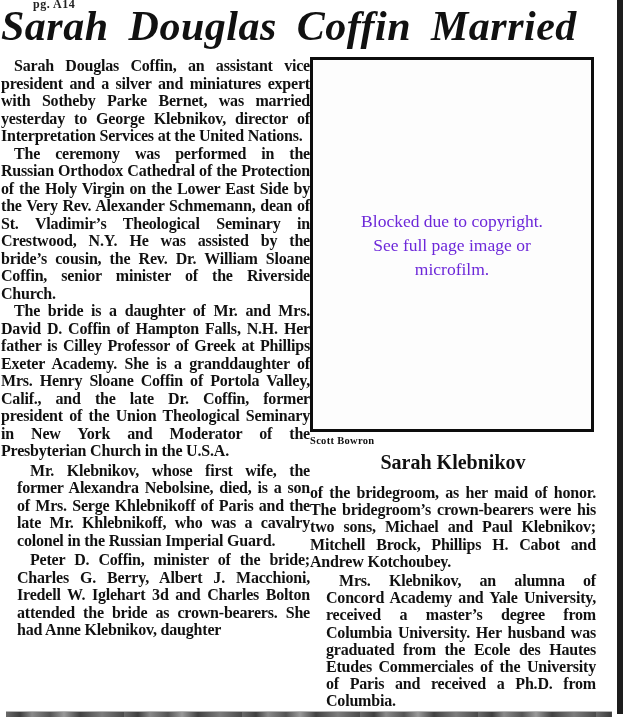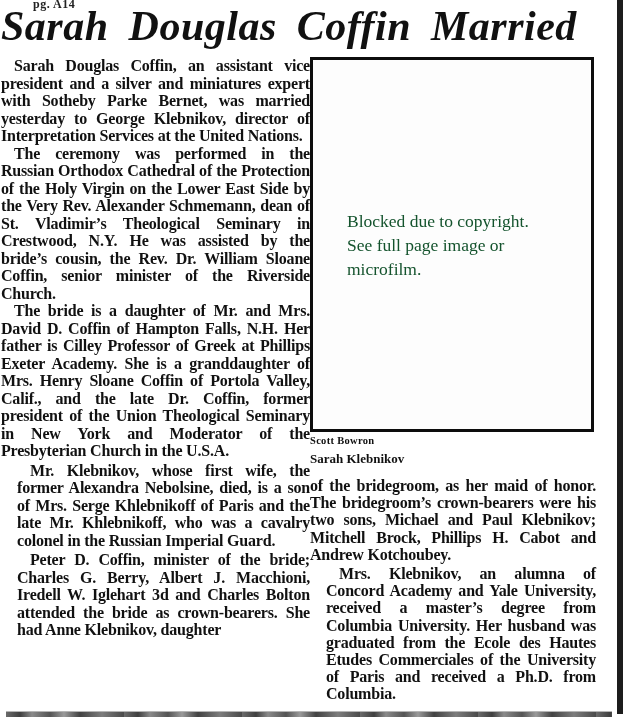--- a/index.html
+++ b/index.html
@@ -51,32 +51,34 @@
     background:#fdfdfd;
     display:flex;
     align-items:center;
     justify-content:center;
   }
   .photo-notice{
     width:210px;
     font-size:17.5px;
     font-weight:400;
     line-height:24px;
-    color:#14532d;
+    text-align:center;
+    color:#6d28d9;
   }
   .photo-credit{
     margin-top:3px;
     text-align:left;
     font-size:10.5px;
     font-weight:bold;
     letter-spacing:.3px;
   }
   .photo-caption{
     margin-top:5px;
-    font-size:13px;
+    text-align:center;
+    font-size:20px;
     font-weight:bold;
   }
   .col-right .para.first{margin-top:10px;}
   .col-right .para{line-height:17.2px;}
   .scan-bar{
     position:absolute;
     left:617px;top:0;
     width:6px;height:714px;
     background:#1c1c1c;
   }

